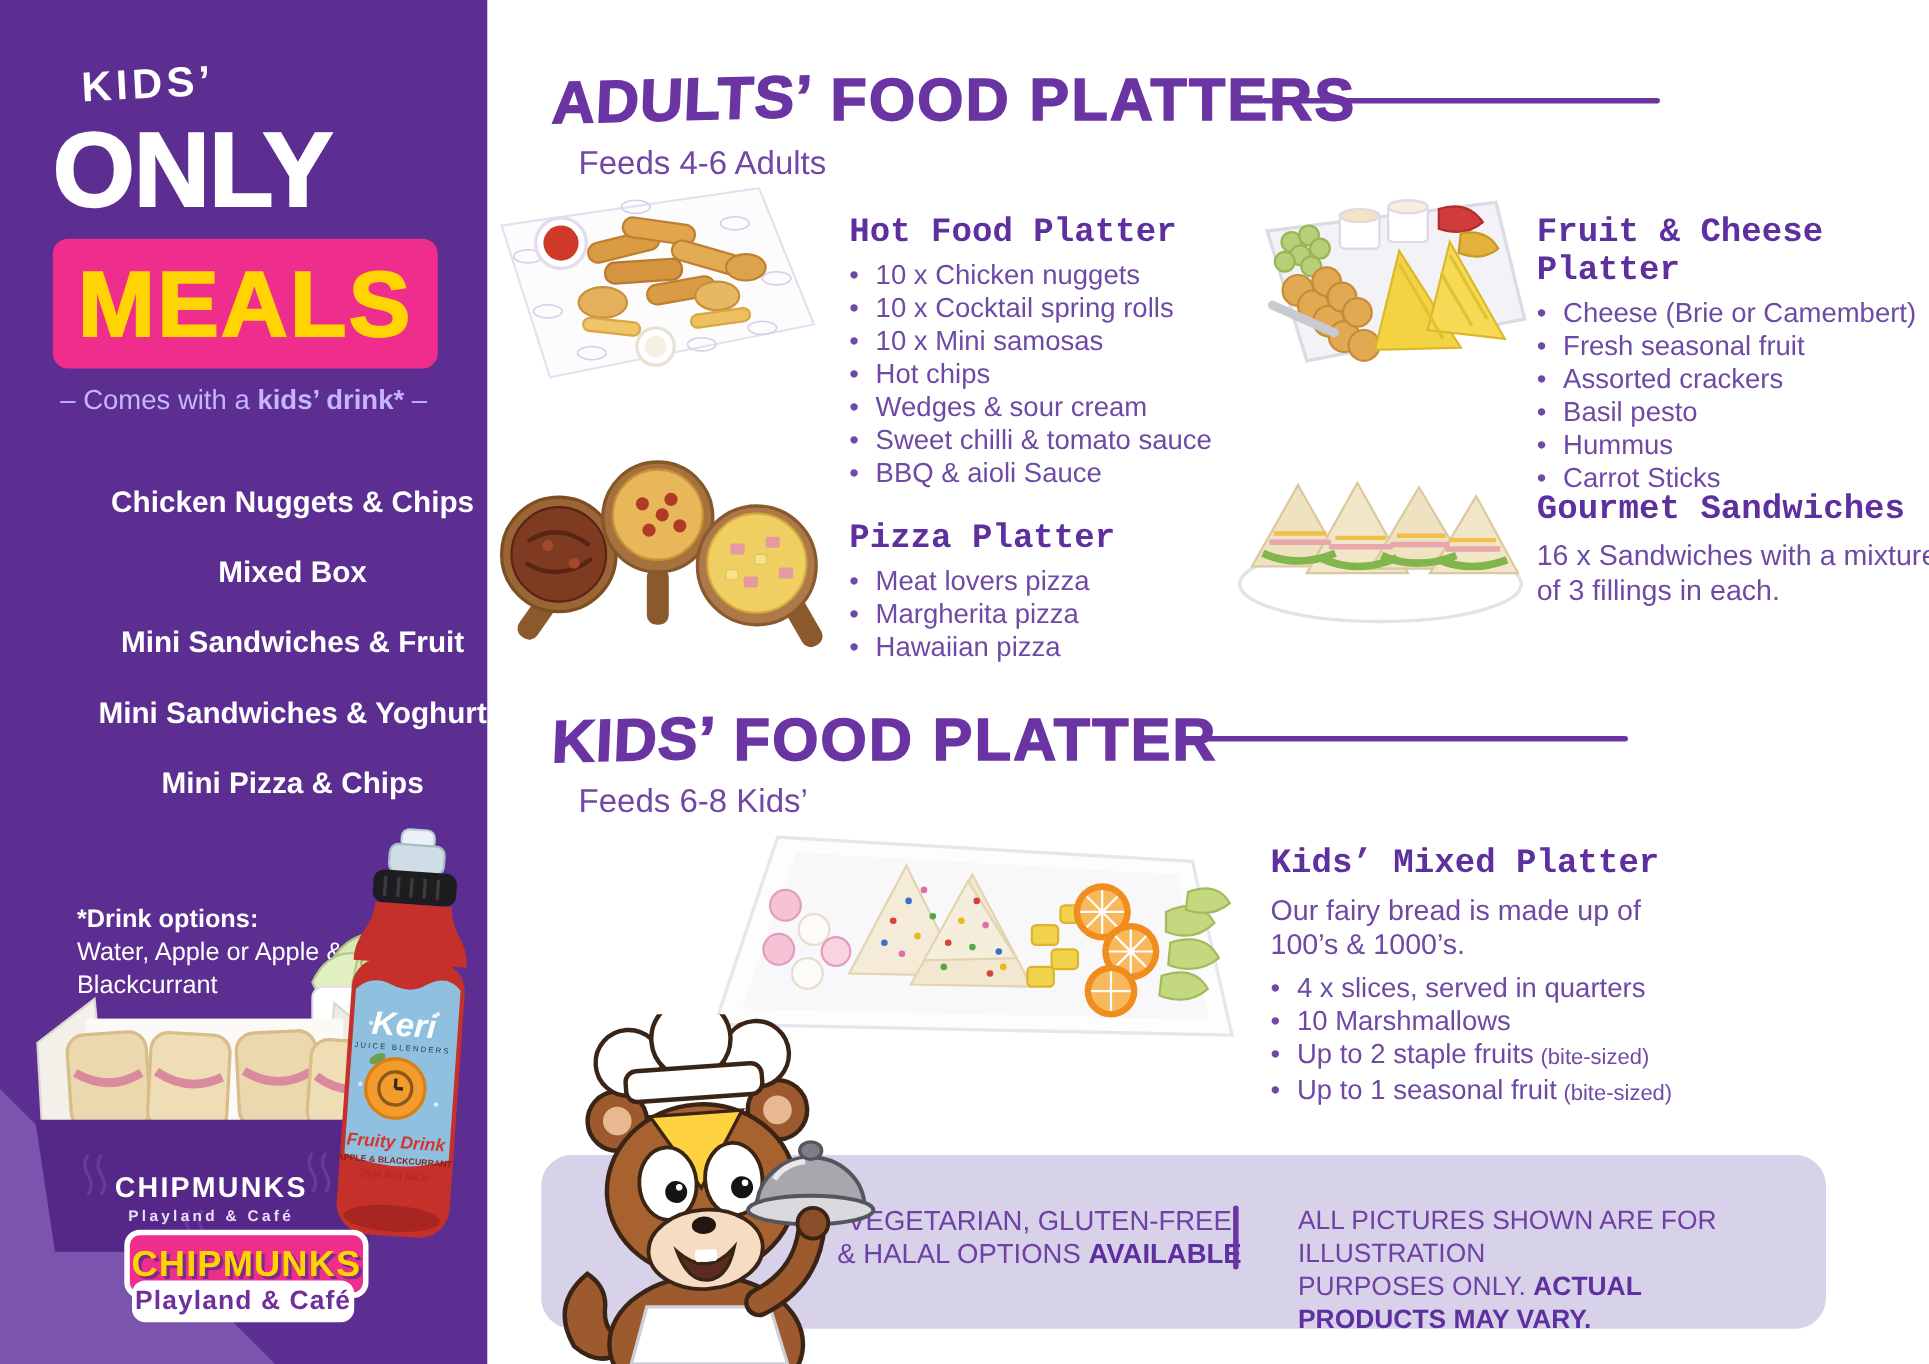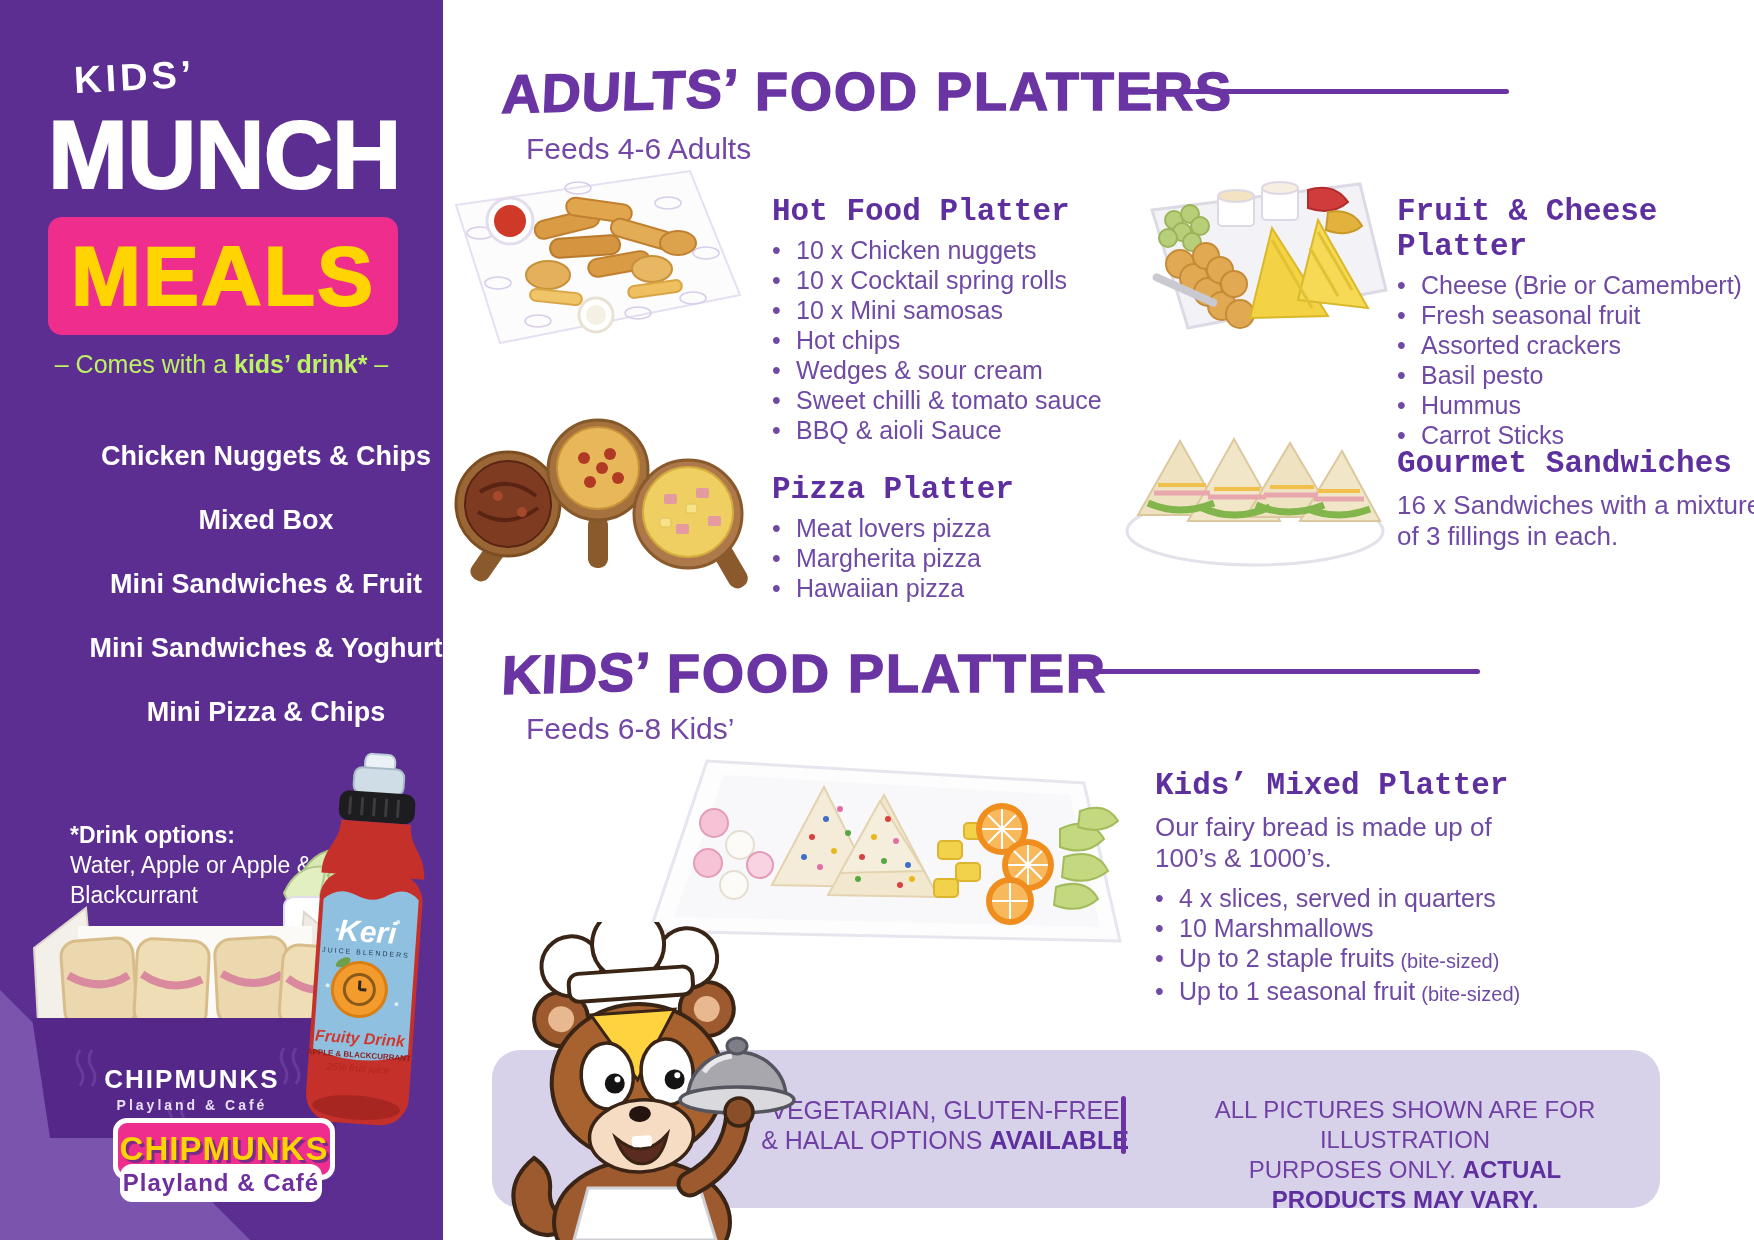--- a/index.html
+++ b/index.html
@@ -10,21 +10,21 @@
   .sidebar{position:absolute;left:0;top:0;width:443px;height:1240px;background:#5c2e92;}
   .sidebar-accent{position:absolute;left:0;bottom:0;width:250px;height:250px;background:#7b54ae;
         clip-path:polygon(0 0,100% 100%,0 100%);}
   .kicker{position:absolute;left:74px;top:56px;color:#fff;font-size:38px;font-weight:bold;
         letter-spacing:4px;transform:rotate(-3deg);}
   .munch{position:absolute;left:48px;top:100px;color:#fff;font-size:96px;font-weight:bold;
         letter-spacing:-1px;-webkit-text-stroke:2px #fff;}
   .meals-box{position:absolute;left:48px;top:217px;width:350px;height:118px;background:#ee2d8d;
         border-radius:14px;display:flex;align-items:center;justify-content:center;}
   .meals-box span{color:#ffd400;font-size:84px;font-weight:bold;letter-spacing:2px;-webkit-text-stroke:2px #ffd400;}
-  .tagline{position:absolute;left:0;top:350px;width:443px;text-align:center;color:#bef264;font-size:25px;}
+  .tagline{position:absolute;left:0;top:350px;width:443px;text-align:center;color:#c4b5fd;font-size:25px;}
   .tagline b{font-weight:bold;}
   .menu-list{position:absolute;left:0;top:442px;width:532px;margin:0;padding:0;}
   .menu-list li{list-style:none;display:block;text-align:center;color:#fff;font-weight:bold;
         font-size:27px;line-height:28px;margin-bottom:36px;}
   .drink-options{position:absolute;left:70px;top:820px;color:#fff;font-size:23px;line-height:30px;}
   .drink-options .label{font-weight:bold;}
 
   .logo-badge{position:absolute;left:113px;top:1118px;width:212px;height:52px;background:#ee2d8d;
         border:5px solid #fff;border-radius:14px;display:flex;align-items:center;justify-content:center;z-index:8;}
   .logo-badge span{color:#ffd400;font-size:33px;font-weight:bold;letter-spacing:1px;
@@ -50,39 +50,39 @@
         font-size:25px;line-height:24px;margin-bottom:6px;white-space:nowrap;}
   .platter-block .dot{width:24px;flex:0 0 24px;}
   .platter-block .note{font-size:20px;padding-left:6px;padding-top:3px;}
   .desc{color:#6f4aa5;font-size:26px;line-height:31px;}
 
   
   .fbar{position:absolute;left:492px;top:1050px;width:1168px;height:158px;background:#d8d1ea;
         border-radius:28px;z-index:1;}
   .fleft{position:absolute;left:720px;top:1095px;width:450px;text-align:center;color:#7040a5;
         font-size:25px;line-height:30px;z-index:2;}
-  .fright{position:absolute;left:1180px;top:1095px;width:450px;text-align:center;color:#7040a5;
+  .fright{position:absolute;left:1180px;top:1095px;width:450px;text-align:left;color:#7040a5;
         font-size:24px;line-height:30px;z-index:2;}
   .fbold{font-weight:bold;color:#5e2f9e;}
   .fdiv{position:absolute;left:1121px;top:1096px;width:5px;height:58px;background:#6a35a3;
         border-radius:3px;z-index:2;}
 
   .mascot{position:absolute;left:492px;top:922px;width:310px;height:318px;z-index:3;}
   svg text{font-family:"Liberation Sans",sans-serif;}
 </style>
 </head>
 <body>
 
 <div class="page">
 
   <aside class="sidebar">
     <div class="sidebar-accent"></div>
 
     <div class="kicker">KIDS’</div>
-    <div class="munch">MUNCH</div>
+    <div class="munch">ONLY</div>
     <div class="meals-box">
       <span>MEALS</span>
     </div>
     <div class="tagline"><span>– Comes with a </span><b>kids’ drink*</b><span> –</span></div>
 
     <ul class="menu-list">
         <li><span class="btext">Chicken Nuggets &amp; Chips</span></li>
         <li><span class="btext">Mixed Box</span></li>
         <li><span class="btext">Mini Sandwiches &amp; Fruit</span></li>
         <li><span class="btext">Mini Sandwiches &amp; Yoghurt</span></li>

